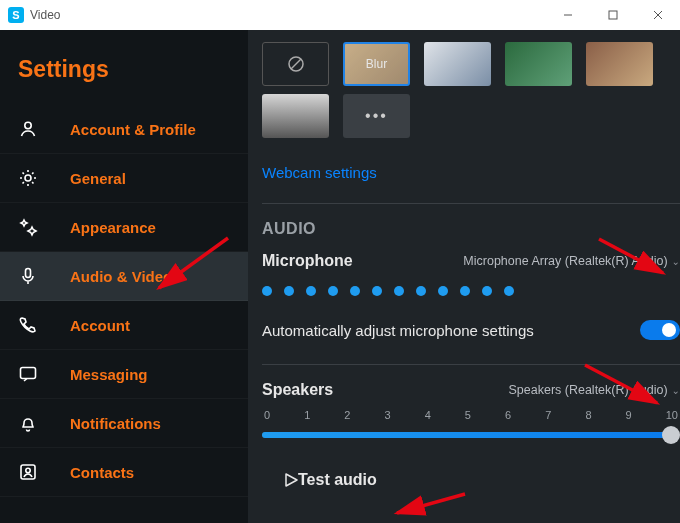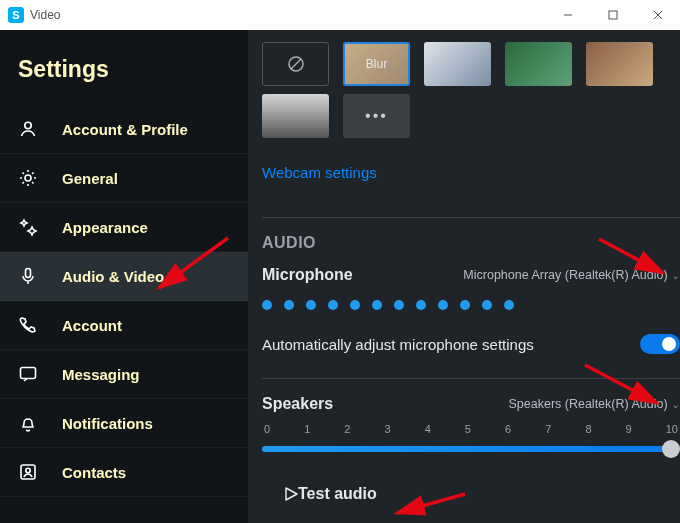--- a/index.html
+++ b/index.html
@@ -3,38 +3,38 @@
 <meta charset="utf-8">
 <style>
   * { box-sizing: border-box; margin: 0; padding: 0; font-family: "Segoe UI", Arial, sans-serif; }
   body { width: 680px; height: 523px; background: #fff; overflow: hidden; position: relative; }
   .titlebar { height: 30px; background: #fff; display: flex; align-items: center; padding: 0 8px; position: relative; }
   .titlebar .logo { width: 16px; height: 16px; background: #00aff0; border-radius: 3px; display: flex; align-items: center; justify-content: center; color: #fff; font-size: 11px; font-weight: bold; margin-right: 6px; }
   .titlebar .title { font-size: 12px; color: #555; }
   .titlebar .win-controls { position: absolute; right: 0; top: 0; display: flex; }
   .titlebar .win-controls div { width: 45px; height: 30px; display: flex; align-items: center; justify-content: center; color: #555; font-size: 12px; }
   .app { display: flex; height: 493px; }
-  .sidebar { width: 248px; background: #111518; color: #fef9c3; padding-top: 12px; }
+  .sidebar { width: 248px; background: #111518; color: #f97316; padding-top: 12px; }
   .sidebar h1 { font-size: 23px; font-weight: 700; padding: 14px 18px 22px; }
-  .side-item { display: flex; align-items: center; gap: 24px; padding: 14px 18px; font-size: 15px; font-weight: 600; cursor: pointer; border-bottom: 1px solid rgba(255,255,255,0.04); }
+  .side-item { display: flex; align-items: center; gap: 32px; padding: 14px 18px; font-size: 15px; font-weight: 600; cursor: pointer; border-bottom: 1px solid rgba(255,255,255,0.04); }
   .side-item .icon { width: 20px; display:flex; align-items:center; justify-content:center; }
   .side-item.active { background: #2a3136; }
   .main { flex: 1; background: #1f2428; color: #e7e7e7; overflow-y: auto; padding: 12px 0 20px 14px; position: relative; }
   .bg-row { display: flex; gap: 14px; flex-wrap: wrap; margin-bottom: 8px; }
   .bg-tile { width: 67px; height: 44px; border-radius: 3px; background: #3a3f44; display:flex; align-items:center; justify-content:center; }
   .bg-tile.none { border:1px solid #555; background:transparent; color:#aaa; }
   .bg-tile.selected { border:2px solid #0a84ff; }
   .bg-tile.blur { background: linear-gradient(135deg,#d8b98a,#a88c6a); color:#fff; font-size:12px; filter: contrast(0.8); position:relative; }
   .bg-tile.blur span { position:relative; }
   .bg-tile.img1 { background: linear-gradient(135deg,#dfe3e8,#7a8ea6); }
   .bg-tile.img2 { background: linear-gradient(135deg,#2b6a3e,#5fa078); }
   .bg-tile.img3 { background: linear-gradient(135deg,#8a5f48,#c9a97f); }
   .bg-tile.img4 { background: linear-gradient(180deg,#d6d6d6,#555); }
   .bg-tile.more { background:#3a3f44; color:#ccc; letter-spacing:2px; }
-  .link { color:#0a84ff; font-size:15px; display:inline-block; margin:18px 0 36px; cursor:pointer; }
+  .link { color:#0a84ff; font-size:15px; display:inline-block; margin:18px 0 22px; cursor:pointer; }
   .section-label { color:#9aa0a6; font-size:16px; font-weight:700; letter-spacing:0.5px; margin-bottom:14px; }
   .row { display:flex; justify-content:space-between; align-items:center; margin-bottom:10px; }
   .row .label { font-size:16px; font-weight:600; }
   .row .value { font-size:12.5px; color:#b8bcc2; display:flex; align-items:center; gap:4px; cursor:pointer; }
   .mic-dots { display:flex; gap:12px; padding:6px 0 16px; }
   .mic-dots div { width:10px; height:10px; border-radius:50%; background:#1f9cf0; }
   .toggle-row { display:flex; justify-content:space-between; align-items:center; font-size:15px; margin:8px 0 24px;text-align:center; }
   .toggle { width:40px; height:20px; background:#0a7bec; border-radius:10px; position:relative; cursor:pointer; }
   .toggle .knob { width:14px; height:14px; background:#fff; border-radius:50%; position:absolute; top:3px; right:4px; }
   .divider { border-top:1px solid #3a3f44; margin:0 0 16px; }

